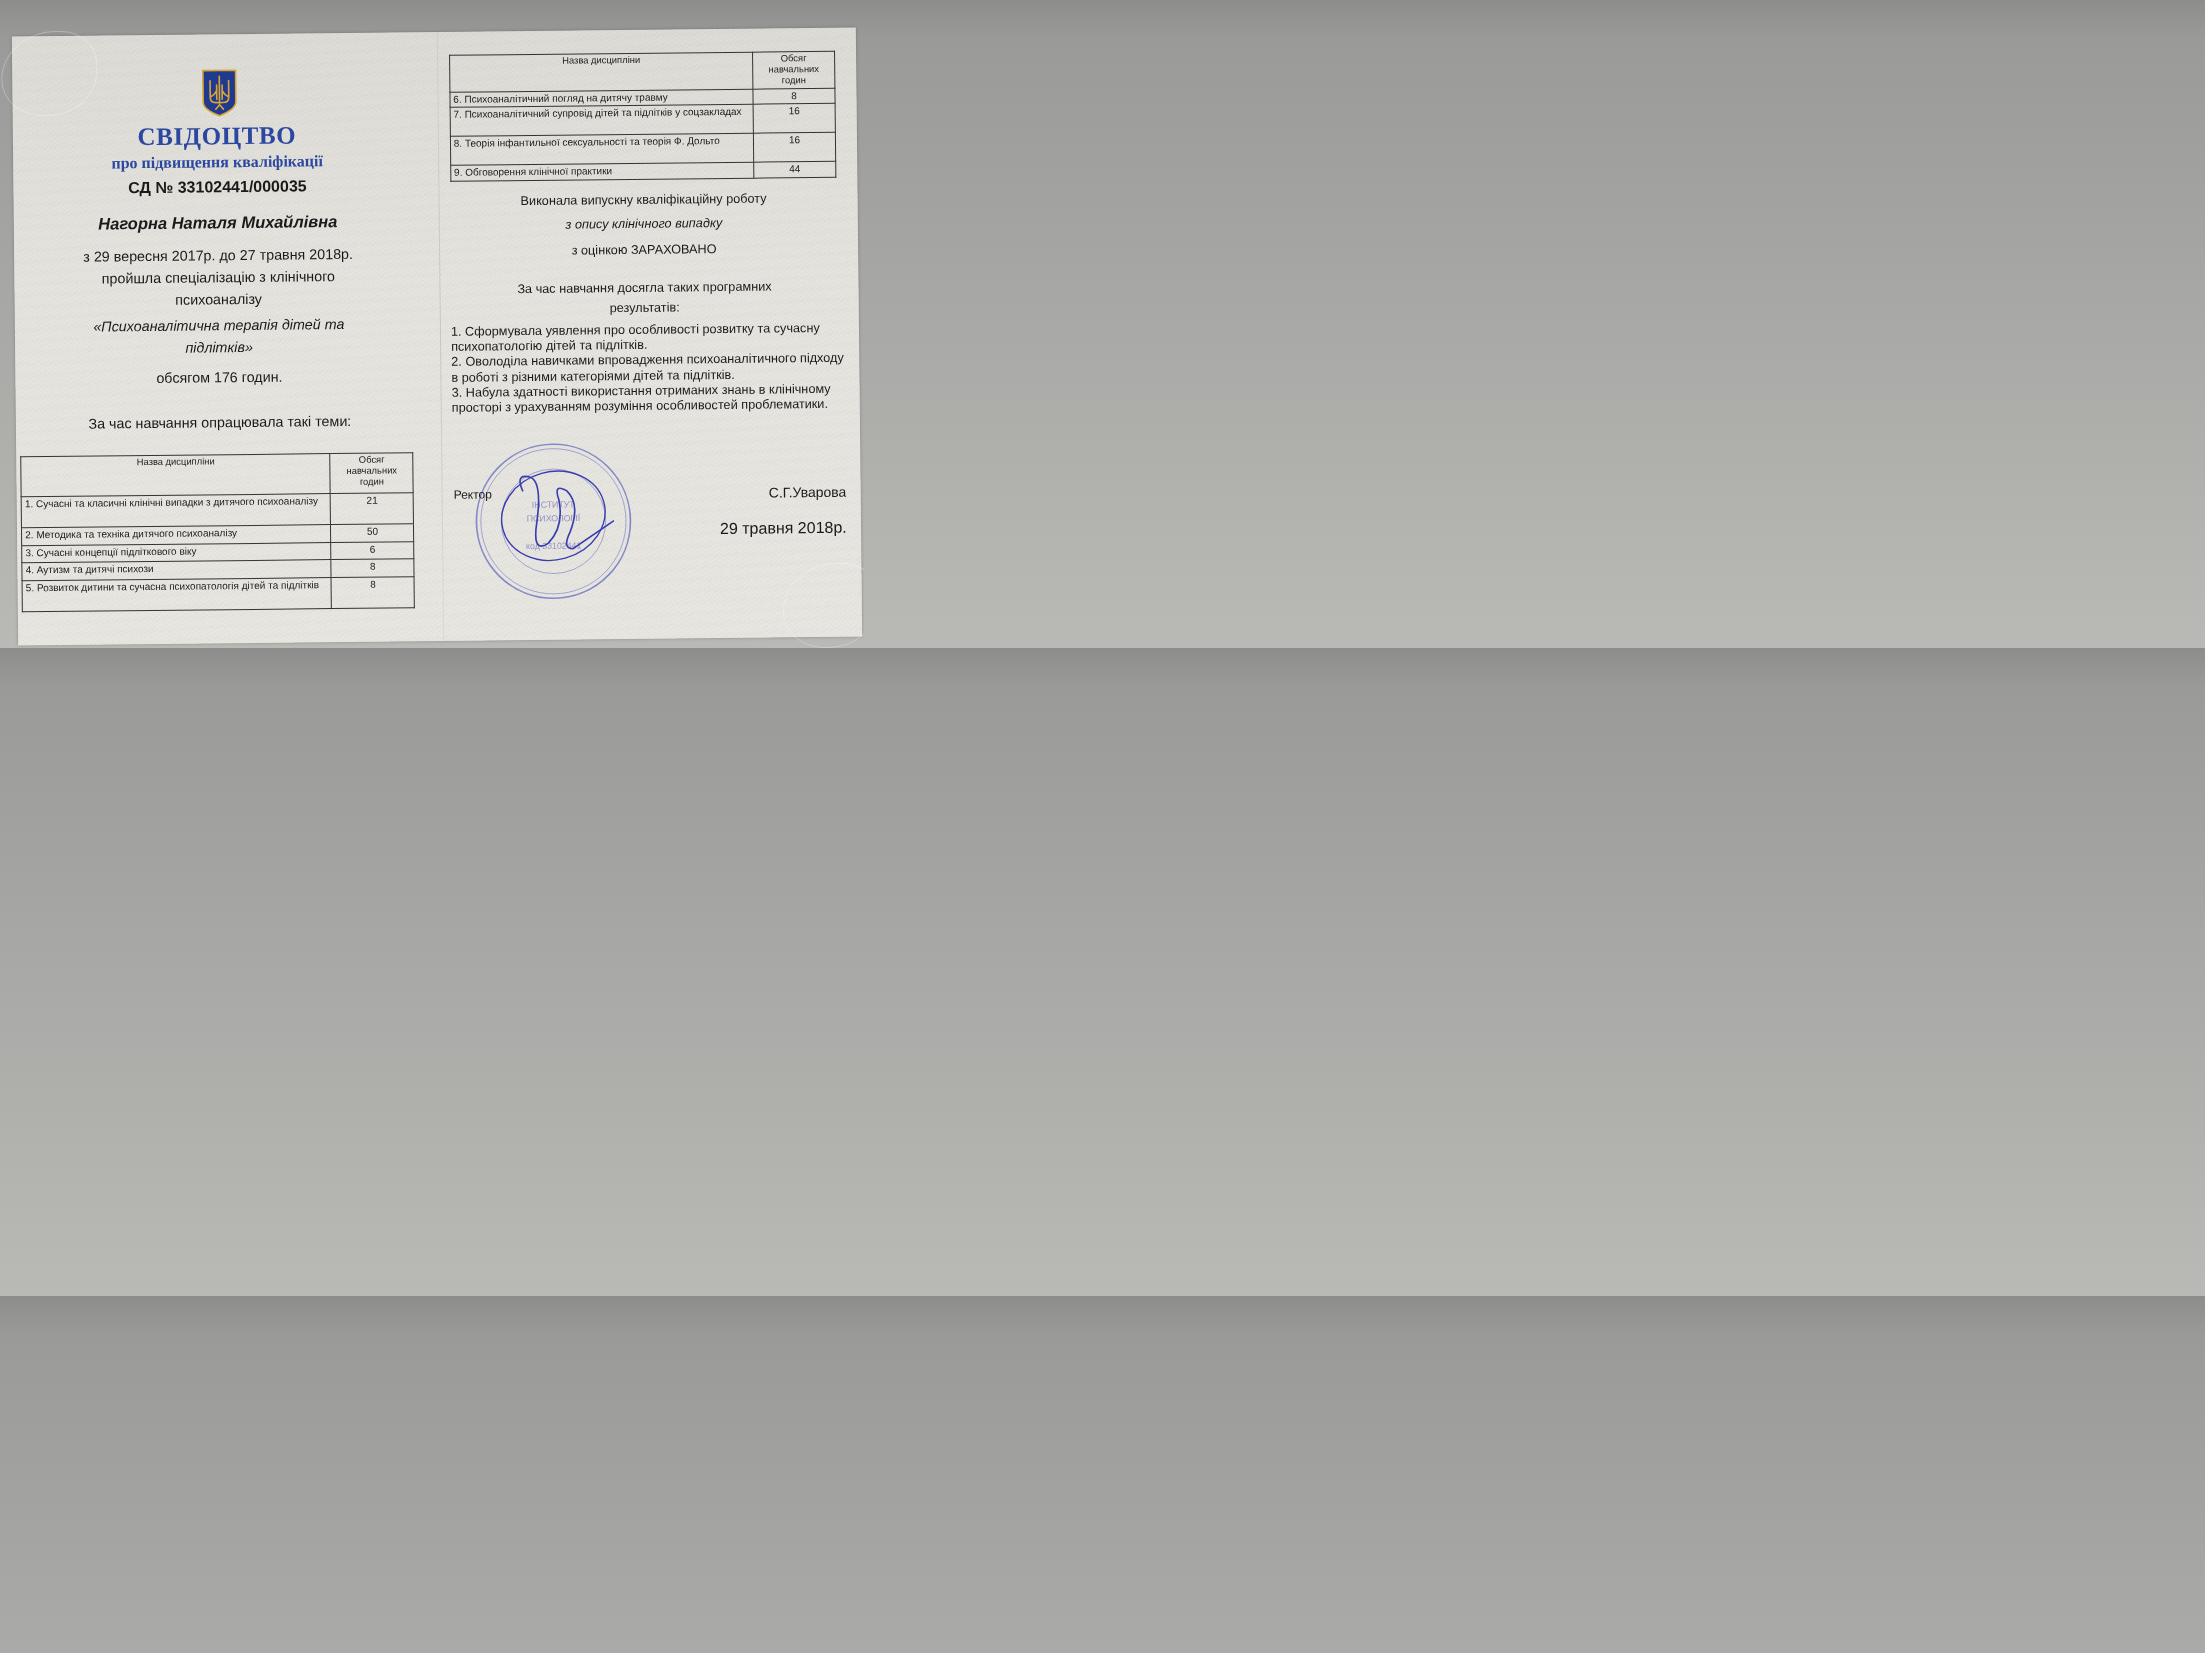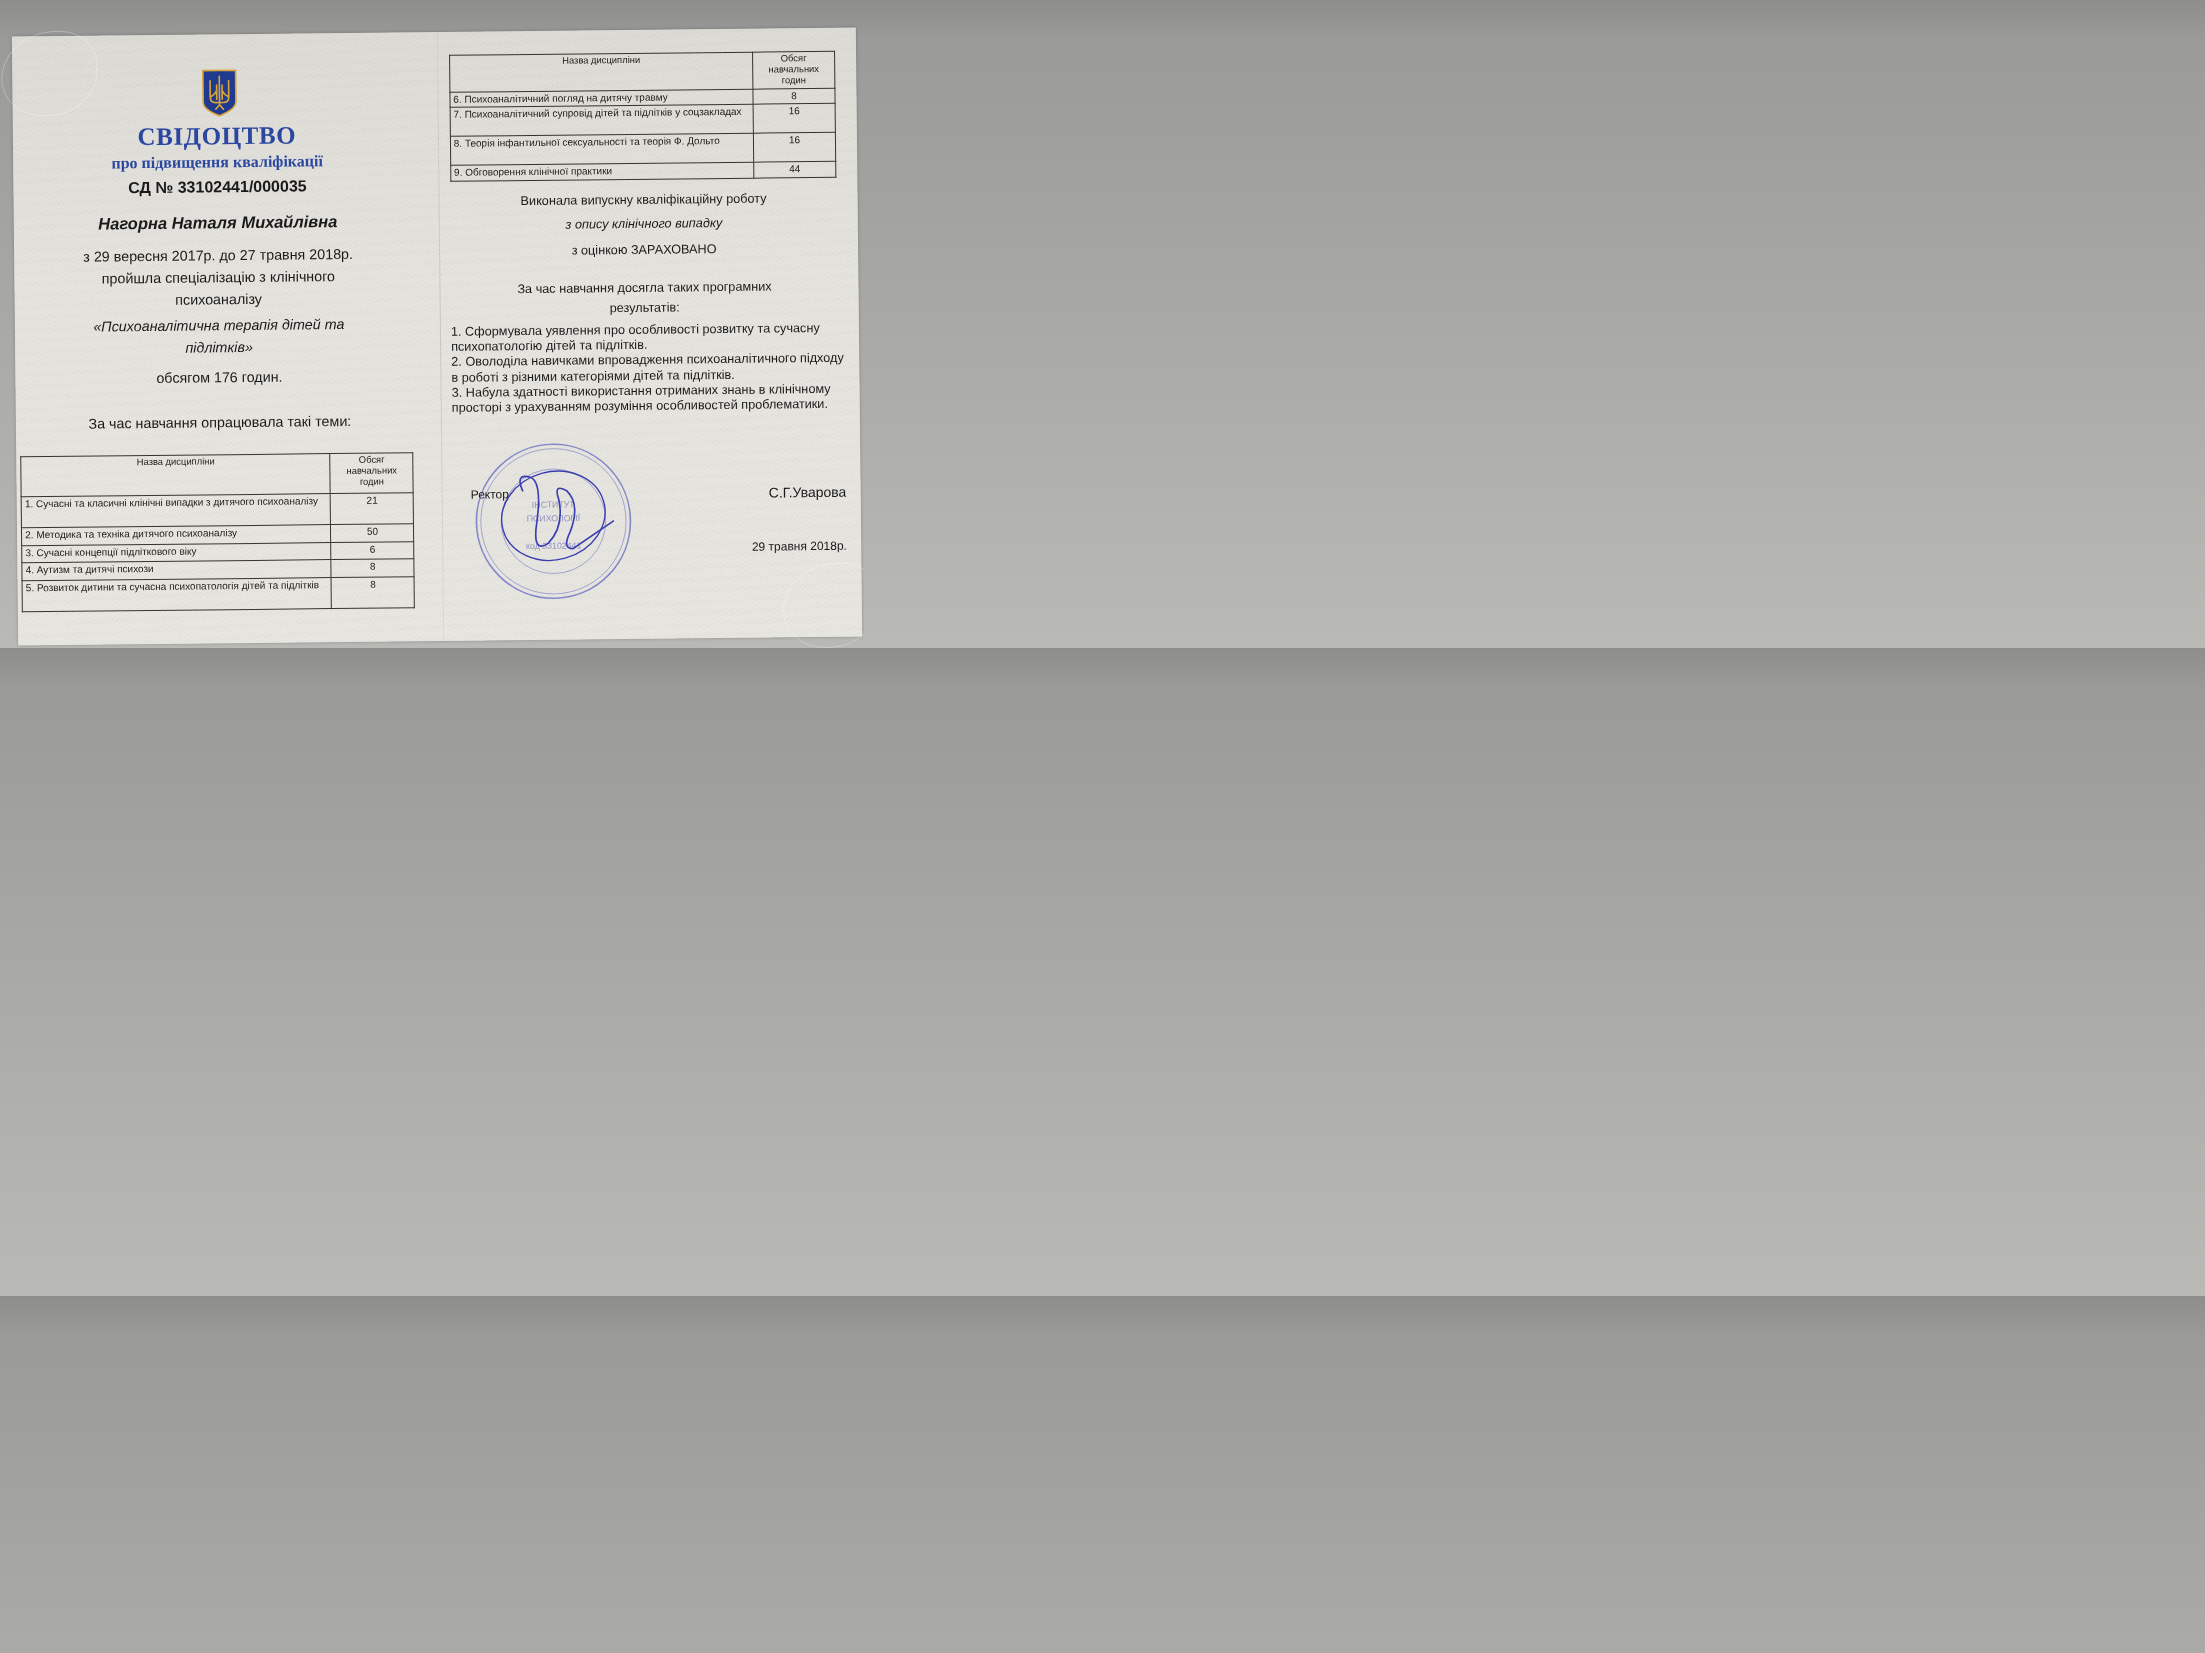--- a/index.html
+++ b/index.html
@@ -58,23 +58,23 @@
     border:0.8px solid #333; vertical-align:top; padding:1.1px 2.8px; line-height:1.15;
   }
   table.disc th { font-weight:normal; text-align:center; font-size:9.4px; }
   table.disc td.hours { text-align:center; }
   .left-table { left:4.4px; top:420px; width:393px; }
   .right-table { left:11px; top:23px; width:386px; }
 
   .rtext { position:absolute; left:0; width:408px; text-align:center; font-size:12.7px; }
   .results { position:absolute; left:10px; top:293px; width:397px; font-size:12.7px; line-height:1.2; }
   .results div { margin:0; }
-  .sign-label { position:absolute; left:28px; top:456px; font-size:12px; }
+  .sign-label { position:absolute; left:11px; top:456px; font-size:12px; }
   .sign-name { position:absolute; right:14.3px; top:456px; font-size:14px; }
-  .sign-date { position:absolute; right:14.3px; top:511px; font-size:12px; }
+  .sign-date { position:absolute; right:14.3px; top:491px; font-size:16px; }
   .stamp { position:absolute; left:27.6px; top:408px; width:165px; height:165px; }
 </style>
 </head>
 <body>
 
 <div class="paper">
   <div class="ornament" style="left:-11px; top:-5.5px;"></div>
   <div class="ornament" style="right:-16.5px; bottom:-11px;"></div>
   <div class="page-fold"></div>
 

